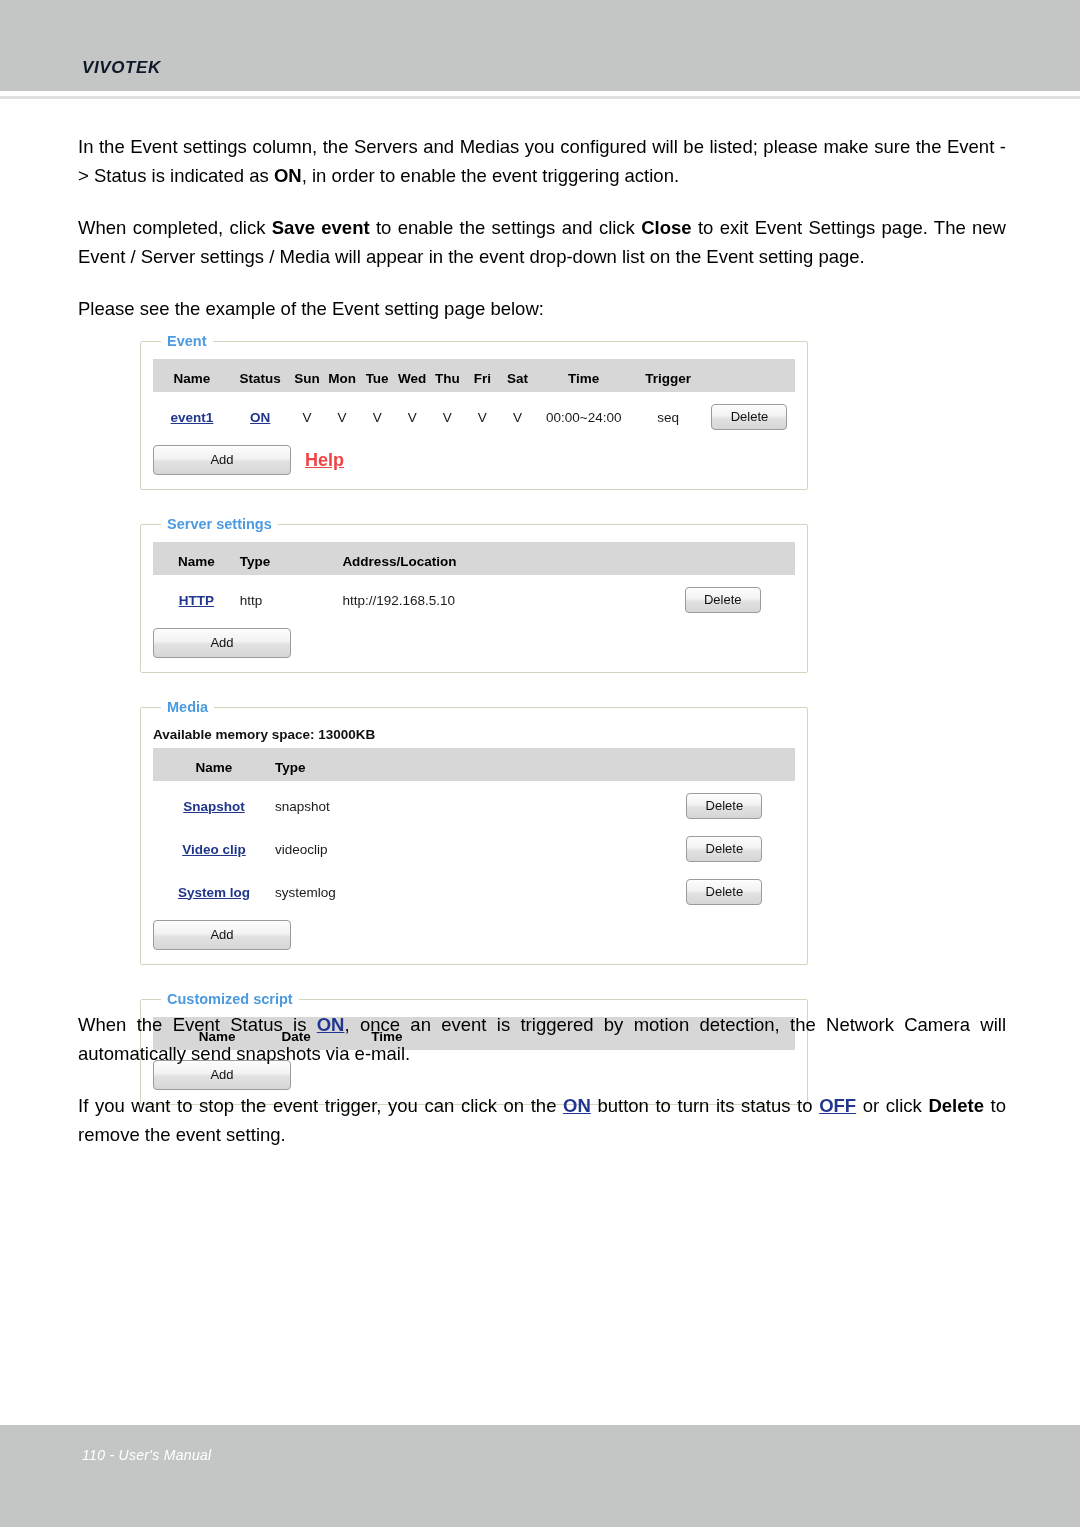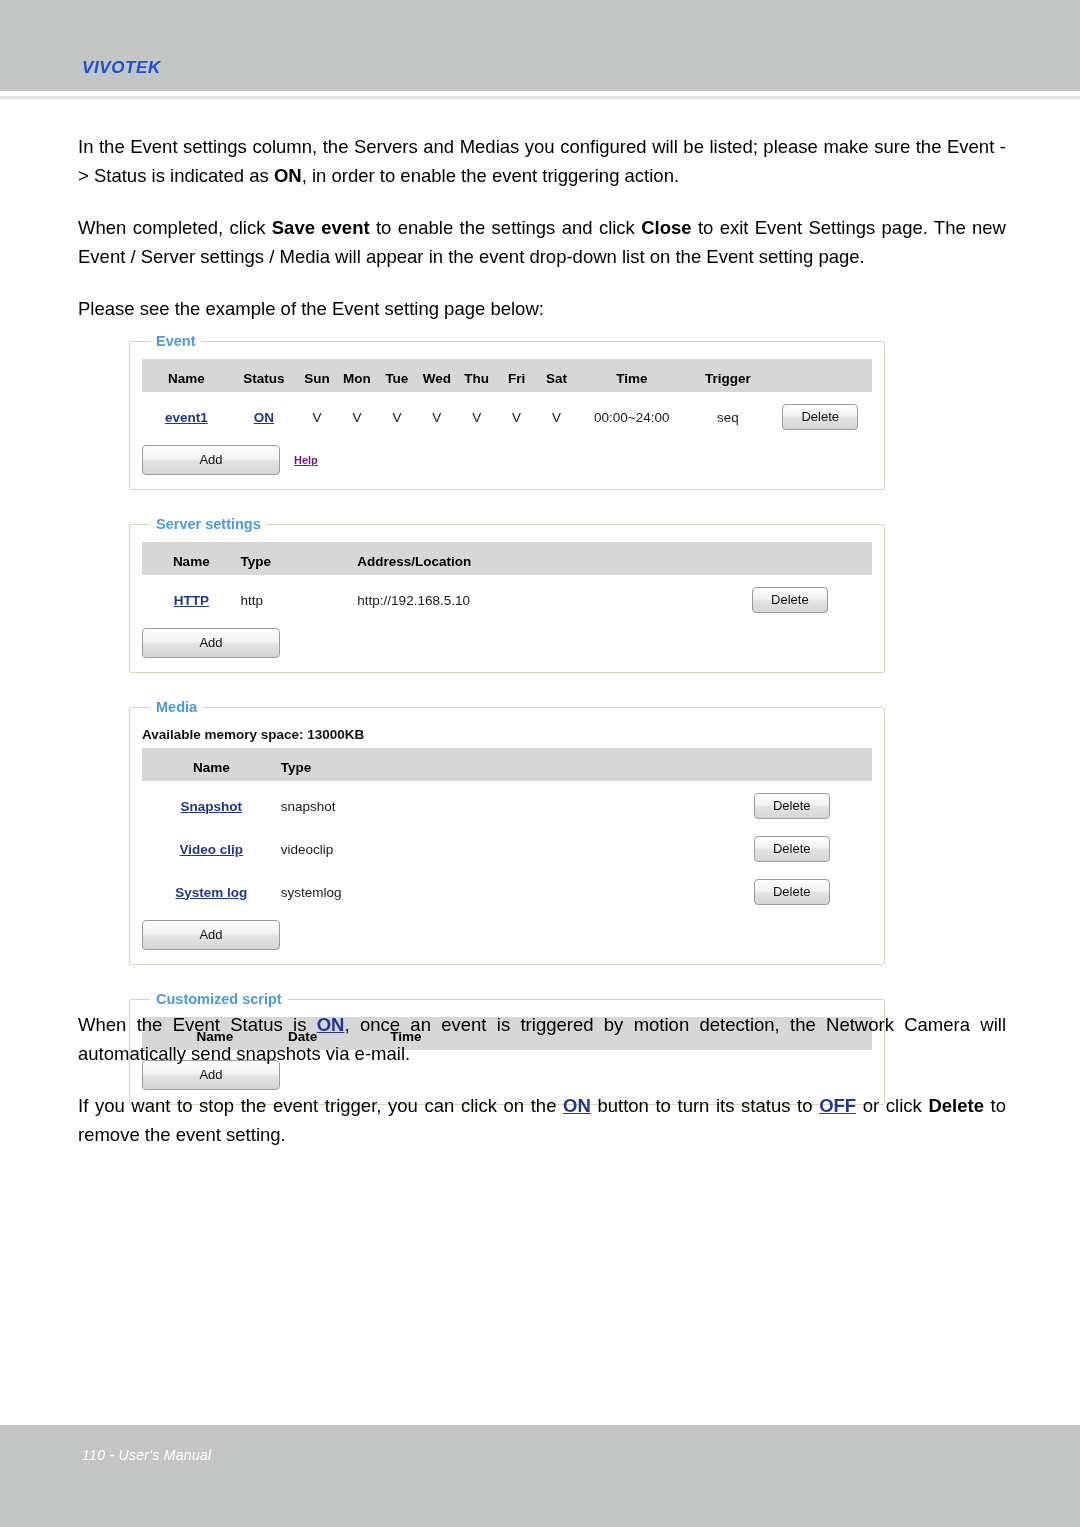--- a/index.html
+++ b/index.html
@@ -25,21 +25,21 @@
     background: #c3c6c5;
   }
   .brand {
     position: absolute;
     left: 82px;
     top: 58px;
     font-size: 17px;
     font-weight: bold;
     font-style: italic;
     letter-spacing: 0.6px;
-    color: #1d4ed8;
+    color: #0f172a;
   }
   .header-rule {
     position: absolute;
     top: 96px; left: 0;
     width: 1080px;
     height: 3px;
     background: #dfe0e0;
   }
 
   
@@ -61,23 +61,23 @@
   b { font-weight: bold; }
   .ul-link {
     color: #22368f;
     text-decoration: underline;
     font-weight: bold;
   }
 
   
   .mock {
     position: absolute;
-    left: 129px;
+    left: 140px;
     top: 333px;
-    width: 756px;
+    width: 668px;
   }
 
   fieldset.panel {
     border: 1px solid #c9c9c9;
     border-radius: 2px;
     margin: 0 0 26px 0;
     padding: 10px 12px 14px 12px;
     background: #ffffff;
     position: relative;
   }
@@ -138,24 +138,24 @@
   .btn-add {
     width: 138px;
     padding: 7px 0 8px 0;
     margin-top: 10px;
   }
   .btn-delete {
     width: 76px;
     padding: 5px 0 6px 0;
   }
   .help-link {
-    color: #701a75;
+    color: #ef4444;
     text-decoration: underline;
     font-weight: bold;
-    font-size: 11px;
+    font-size: 18px;
     margin-left: 14px;
     vertical-align: middle;
     cursor: pointer;
   }
   .add-row {
     display: flex;
     align-items: center;
   }
   .add-row .help-link { margin-top: 10px; }
 

